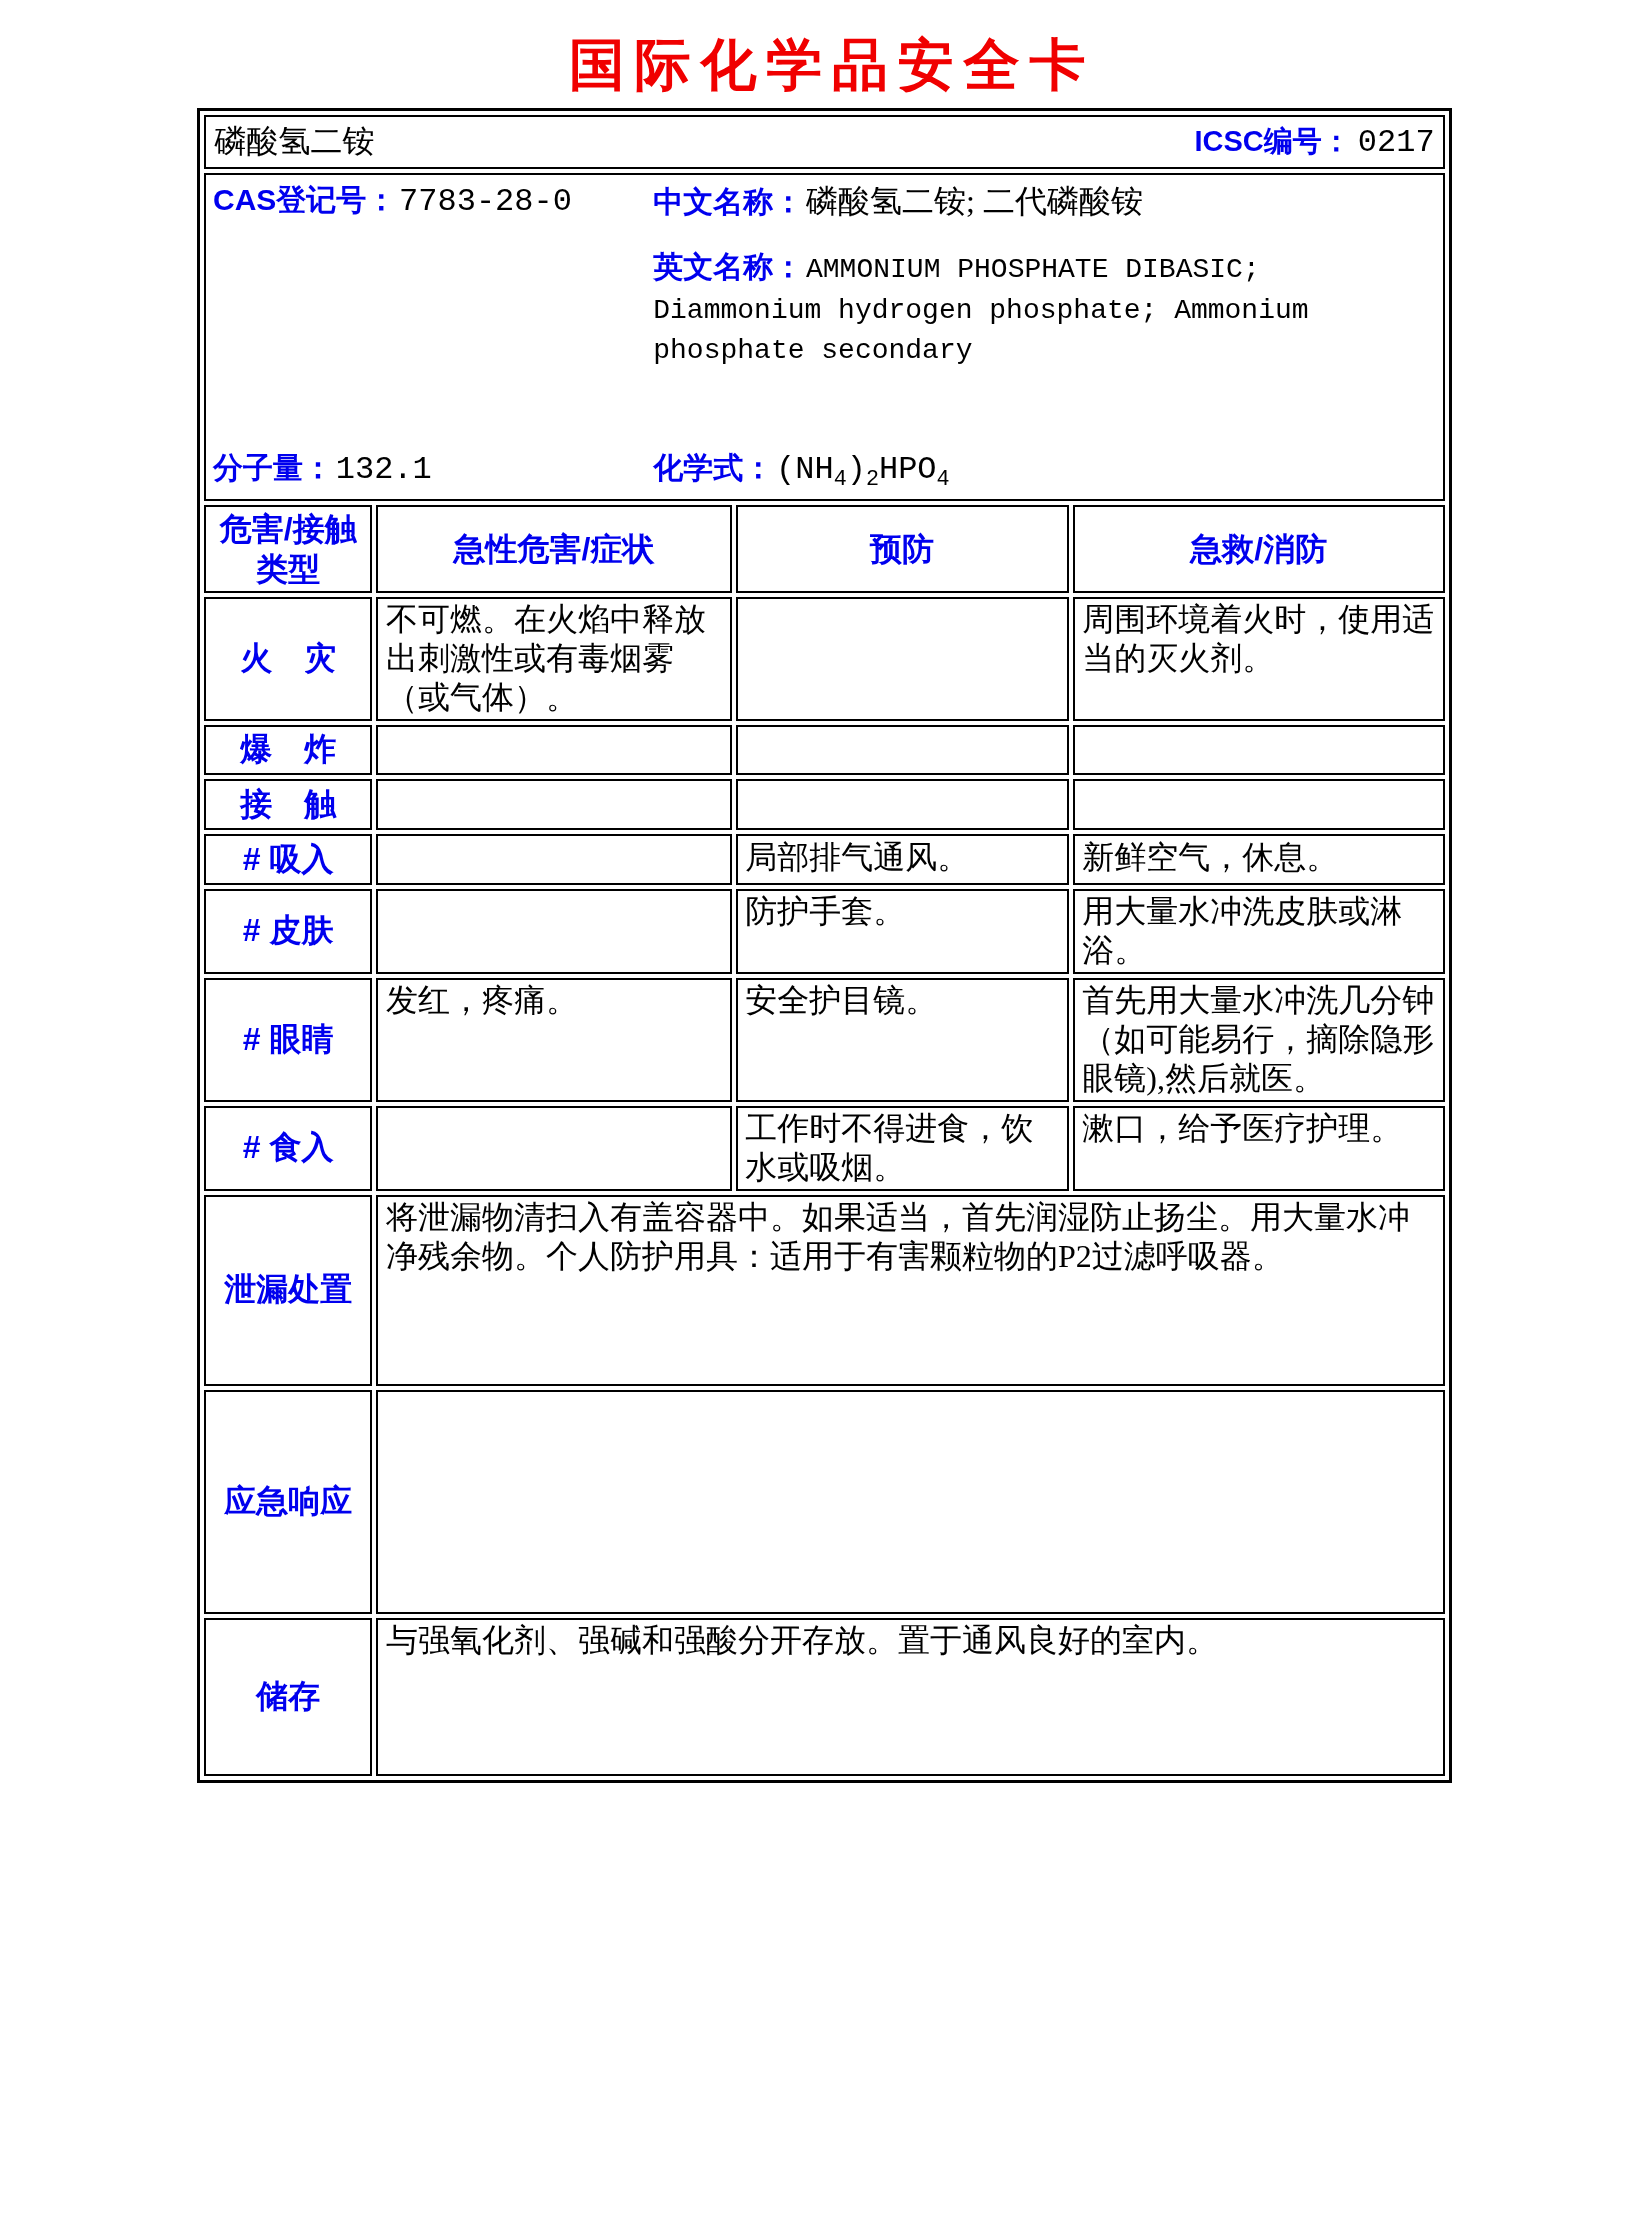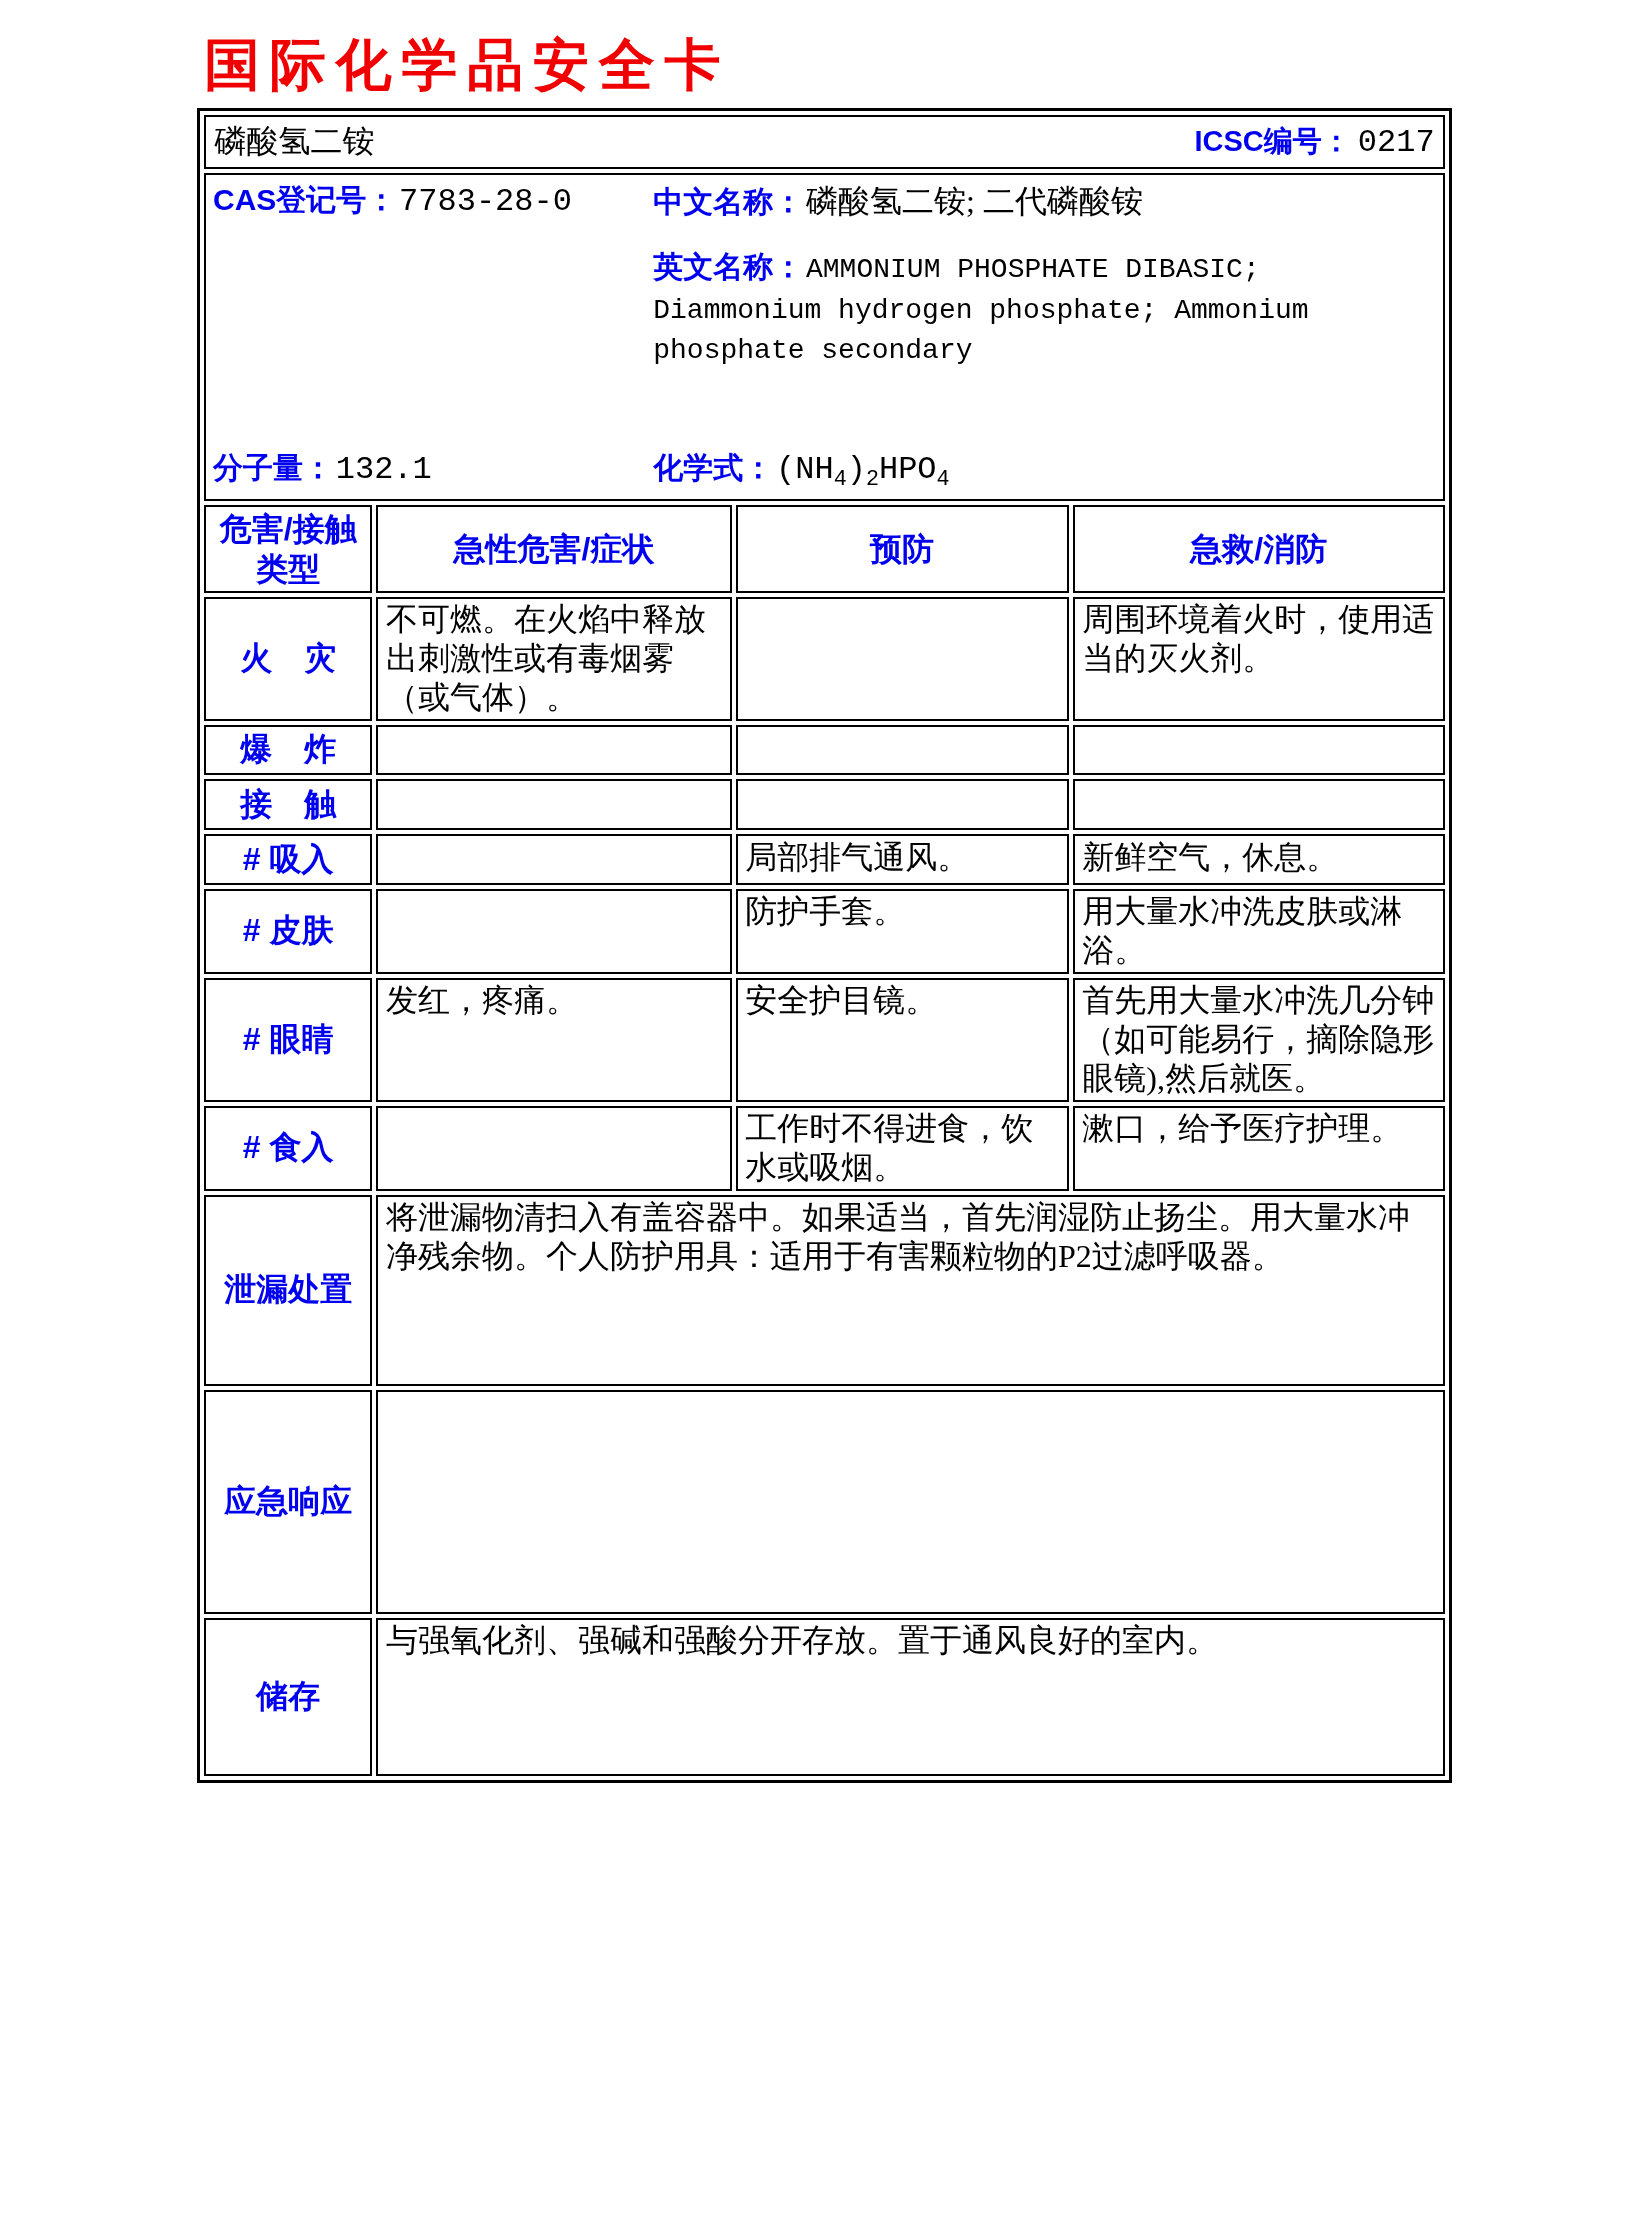--- a/index.html
+++ b/index.html
@@ -9,21 +9,21 @@
     background:#ffffff;
     font-family:"Liberation Serif","DejaVu Serif",serif;
     color:#000;
     overflow:hidden;
   }
   .title{
     margin:0;
     padding-top:28px;
     margin-left:204px;
     width:1256px;
-    text-align:left;
+    text-align:center;
     font-family:"DejaVu Serif","Liberation Serif",serif;
     font-size:56px;
     font-weight:900;
     letter-spacing:9.8px;
     color:#f00000;
   }
   .card{
     position:absolute;
     left:197px;top:108px;
     width:1249px;

